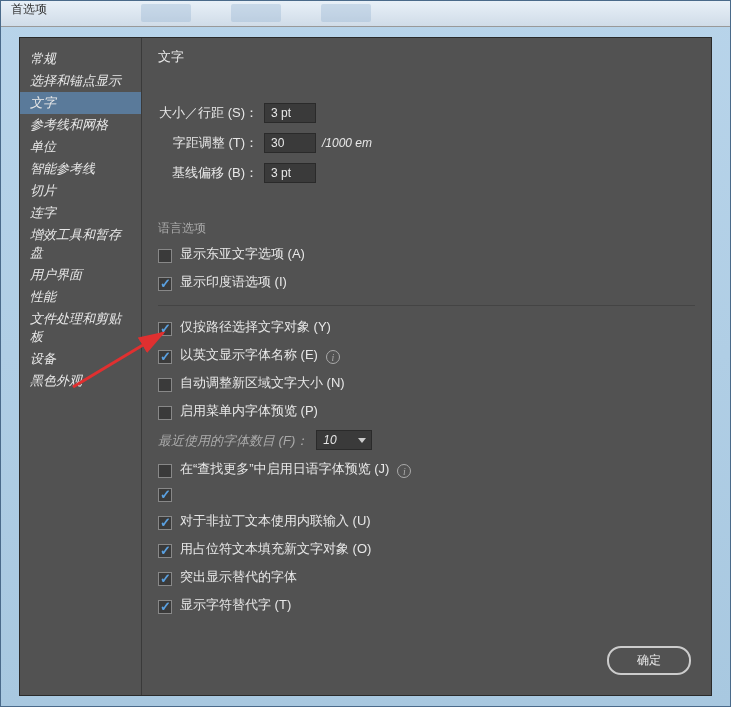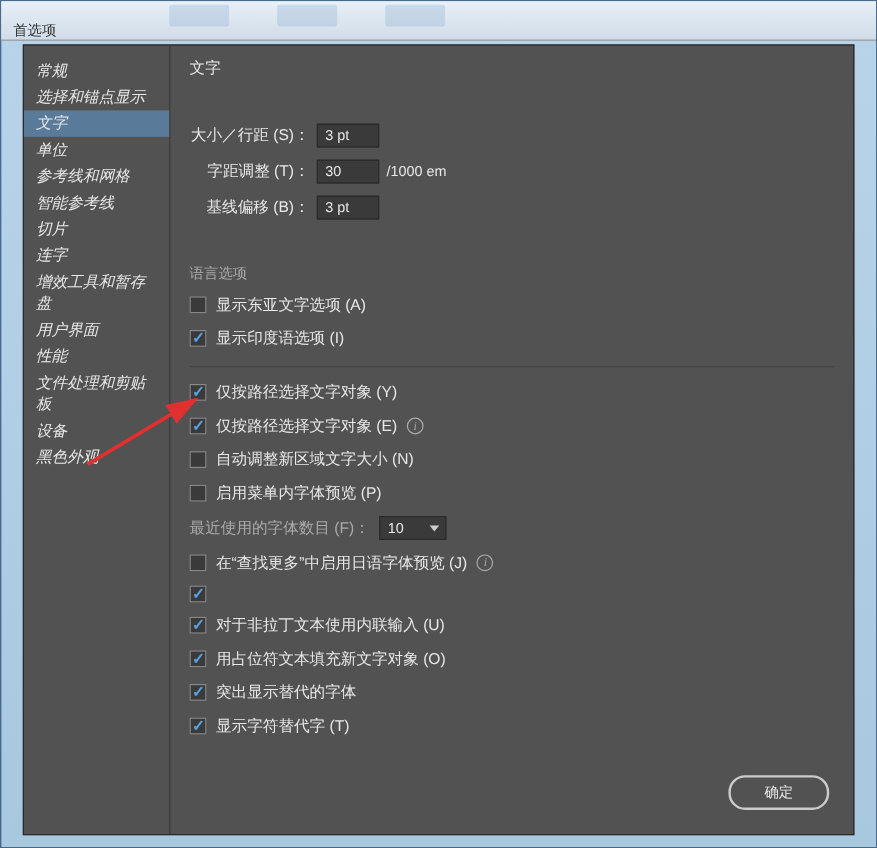--- a/index.html
+++ b/index.html
@@ -15,21 +15,21 @@
     .window {
       width: 731px;
       height: 707px;
       background: linear-gradient(180deg, #b8d4ea 0%, #a8c8e0 100%);
       border: 1px solid #4a6a8a;
       position: relative;
     }
     .titlebar {
       height: 26px;
       background: linear-gradient(180deg, #e8f0f8 0%, #d0dce8 100%);
-      padding: 16px 10px;
+      padding: 0 10px;
       font-size: 12px;
       color: #333;
       border-bottom: 1px solid #999;
     }
     .content-area {
       position: absolute;
       top: 36px;
       left: 18px;
       right: 18px;
       bottom: 10px;
@@ -87,24 +87,25 @@
       border: 1px solid #2a2a2a;
       color: #e8e8e8;
       padding: 2px 6px;
       width: 52px;
       font-size: 12px;
       height: 20px;
     }
     .unit-text {
       color: #e8e8e8;
       font-size: 12px;
+      font-style: italic;
     }
     .checkbox-row {
       display: flex;
-      align-items: center;
+      align-items: flex-end;
       gap: 8px;
       margin-bottom: 10px;
     }
     .checkbox {
       width: 14px;
       height: 14px;
       background: #3a3a3a;
       border: 1px solid #888;
       position: relative;
       cursor: pointer;
@@ -205,22 +206,22 @@
     <div class="tb-item"></div>
       <div class="tb-item"></div>
       <div class="tb-item"></div>
   </div>
 
   <div class="content-area">
     <div class="sidebar" id="sidebar">
         <div class="sidebar-item">常规</div>
         <div class="sidebar-item">选择和锚点显示</div>
         <div class="sidebar-item selected">文字</div>
+        <div class="sidebar-item">参考线和网格</div>
         <div class="sidebar-item">单位</div>
-        <div class="sidebar-item">参考线和网格</div>
         <div class="sidebar-item">智能参考线</div>
         <div class="sidebar-item">切片</div>
         <div class="sidebar-item">连字</div>
         <div class="sidebar-item">增效工具和暂存盘</div>
         <div class="sidebar-item">用户界面</div>
         <div class="sidebar-item">性能</div>
         <div class="sidebar-item">文件处理和剪贴板</div>
         <div class="sidebar-item">设备</div>
         <div class="sidebar-item">黑色外观</div>
       </div>
@@ -260,34 +261,34 @@
 
       <hr class="divider-line">
 
       <div id="opts-a">
           <div class="checkbox-row">
             <div class="checkbox checked"></div>
             <span class="checkbox-label">仅按路径选择文字对象 (Y)</span>
           </div>
           <div class="checkbox-row">
             <div class="checkbox checked"></div>
-            <span class="checkbox-label">仅按路径选择文字对象 (E)</span>
+            <span class="checkbox-label">以英文显示字体名称 (E)</span>
             <span class="info-icon">i</span>
           </div>
           <div class="checkbox-row">
             <div class="checkbox"></div>
             <span class="checkbox-label">自动调整新区域文字大小 (N)</span>
           </div>
           <div class="checkbox-row">
             <div class="checkbox"></div>
             <span class="checkbox-label">启用菜单内字体预览 (P)</span>
           </div>
         </div>
 
-      <div class="checkbox-row" style="margin-top:4px;">
+      <div class="checkbox-row" style="margin-top:4px;font-style:italic;">
         <span style="color:#aaa;">最近使用的字体数目 (F)：</span>
         <div class="select-input">
           <span>10</span>
         </div>
       </div>
 
       <div id="opts-b">
           <div class="checkbox-row">
             <div class="checkbox"></div>
             <span class="checkbox-label">在“查找更多”中启用日语字体预览 (J)</span>

